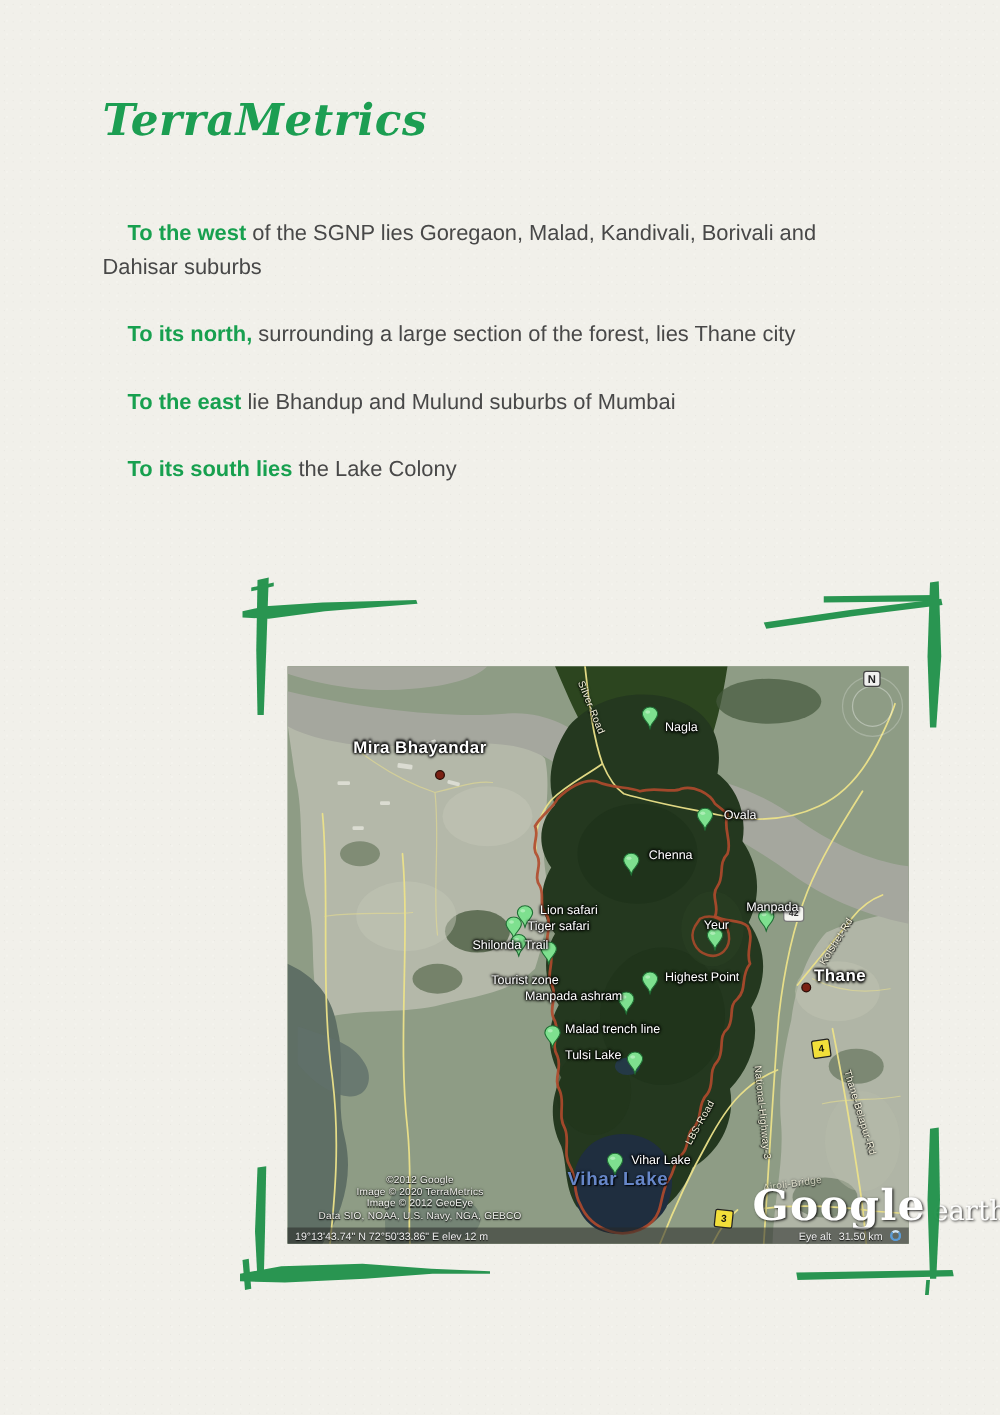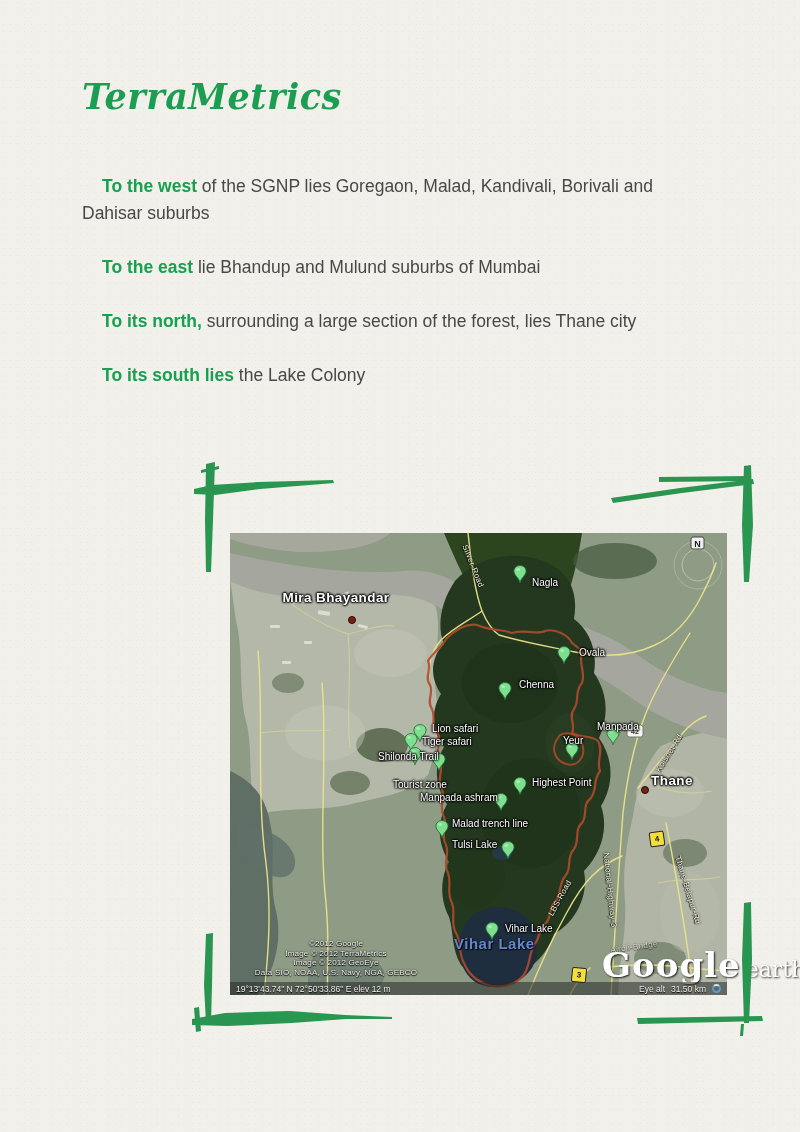--- a/index.html
+++ b/index.html
@@ -53,22 +53,22 @@
   .brackets{position:absolute;left:0;top:0;width:800px;height:1132px;pointer-events:none;z-index:8;}
 </style>
 </head>
 <body>
 
 <div class="page">
 
   <div class="content">
     <h1 class="title">TerraMetrics</h1>
     <p><b>To the west</b><span> of the SGNP lies Goregaon, Malad, Kandivali, Borivali and Dahisar suburbs</span></p>
+    <p><b>To its north,</b><span> surrounding a large section of the forest, lies Thane city</span></p>
     <p><b>To the east</b><span> lie Bhandup and Mulund suburbs of Mumbai</span></p>
-    <p><b>To its north,</b><span> surrounding a large section of the forest, lies Thane city</span></p>
     <p><b>To its south lies</b><span> the Lake Colony</span></p>
   </div>
 
   <div class="map">
     <svg class="terrain" viewBox="0 0 497 462" preserveAspectRatio="none">
       <rect width="497" height="462" fill="#8e9c85"></rect>
       <path d="M0,46 C45,60 90,64 132,58 C168,52 192,58 206,74 C212,102 202,132 206,162 C211,192 206,218 198,242 C178,262 148,264 118,272 C88,278 52,274 28,282 C16,250 24,218 16,188 C8,158 14,118 6,88 Z" fill="#b4b8a9"></path>
       <path d="M497,196 L497,462 L388,462 C389,428 397,398 395,368 C392,338 397,308 403,283 C407,253 417,228 431,213 C453,203 478,198 497,196 Z" fill="#b0b5a6"></path>
       <path d="M0,238 C22,248 36,264 40,290 C47,318 38,348 46,378 C53,408 44,438 28,462 L0,462 Z" fill="#5f6f65"></path>
       <path d="M8,288 C30,296 52,300 62,318 C70,332 62,346 48,344 C32,342 18,330 8,318 Z" fill="#60706a" opacity="0.8"></path>
@@ -213,21 +213,21 @@
         <span class="roadlabel" style="left: 458px; top: 357px; transform: translate(-50%, -50%) rotate(73deg);">Thane-Belapur-Rd</span>
         <span class="roadlabel" style="left: 330px; top: 365px; transform: translate(-50%, -50%) rotate(-61deg);">LBS-Road</span>
         <span class="roadlabel faint" style="left: 404px; top: 414px; transform: translate(-50%, -50%) rotate(-8deg);">Airoli-Bridge</span>
         <span class="shield yellow" style="left: 427px; top: 306px; transform: translate(-50%, -50%) rotate(-8deg);">4</span>
         <span class="shield yellow" style="left: 349px; top: 442px; transform: translate(-50%, -50%) rotate(6deg);">3</span>
         <span class="shield white" style="left: 405px; top: 198px; transform: translate(-50%, -50%) rotate(0deg);">42</span>
       </div>
 
     <div class="copyright">
         <div>©2012 Google</div>
-        <div>Image © 2012 TerraMetrics</div>
+        <div>Image © 2020 TerraMetrics</div>
         <div>Image © 2012 GeoEye</div>
         <div>Data SIO, NOAA, U.S. Navy, NGA, GEBCO</div>
       </div>
 
     <div class="gelogo">
       <span class="g1">Google</span><span class="g2">earth</span>
     </div>
 
     <div class="statusbar">
       <span class="coords">19°13'43.74" N   72°50'33.86" E   elev    12 m</span>

